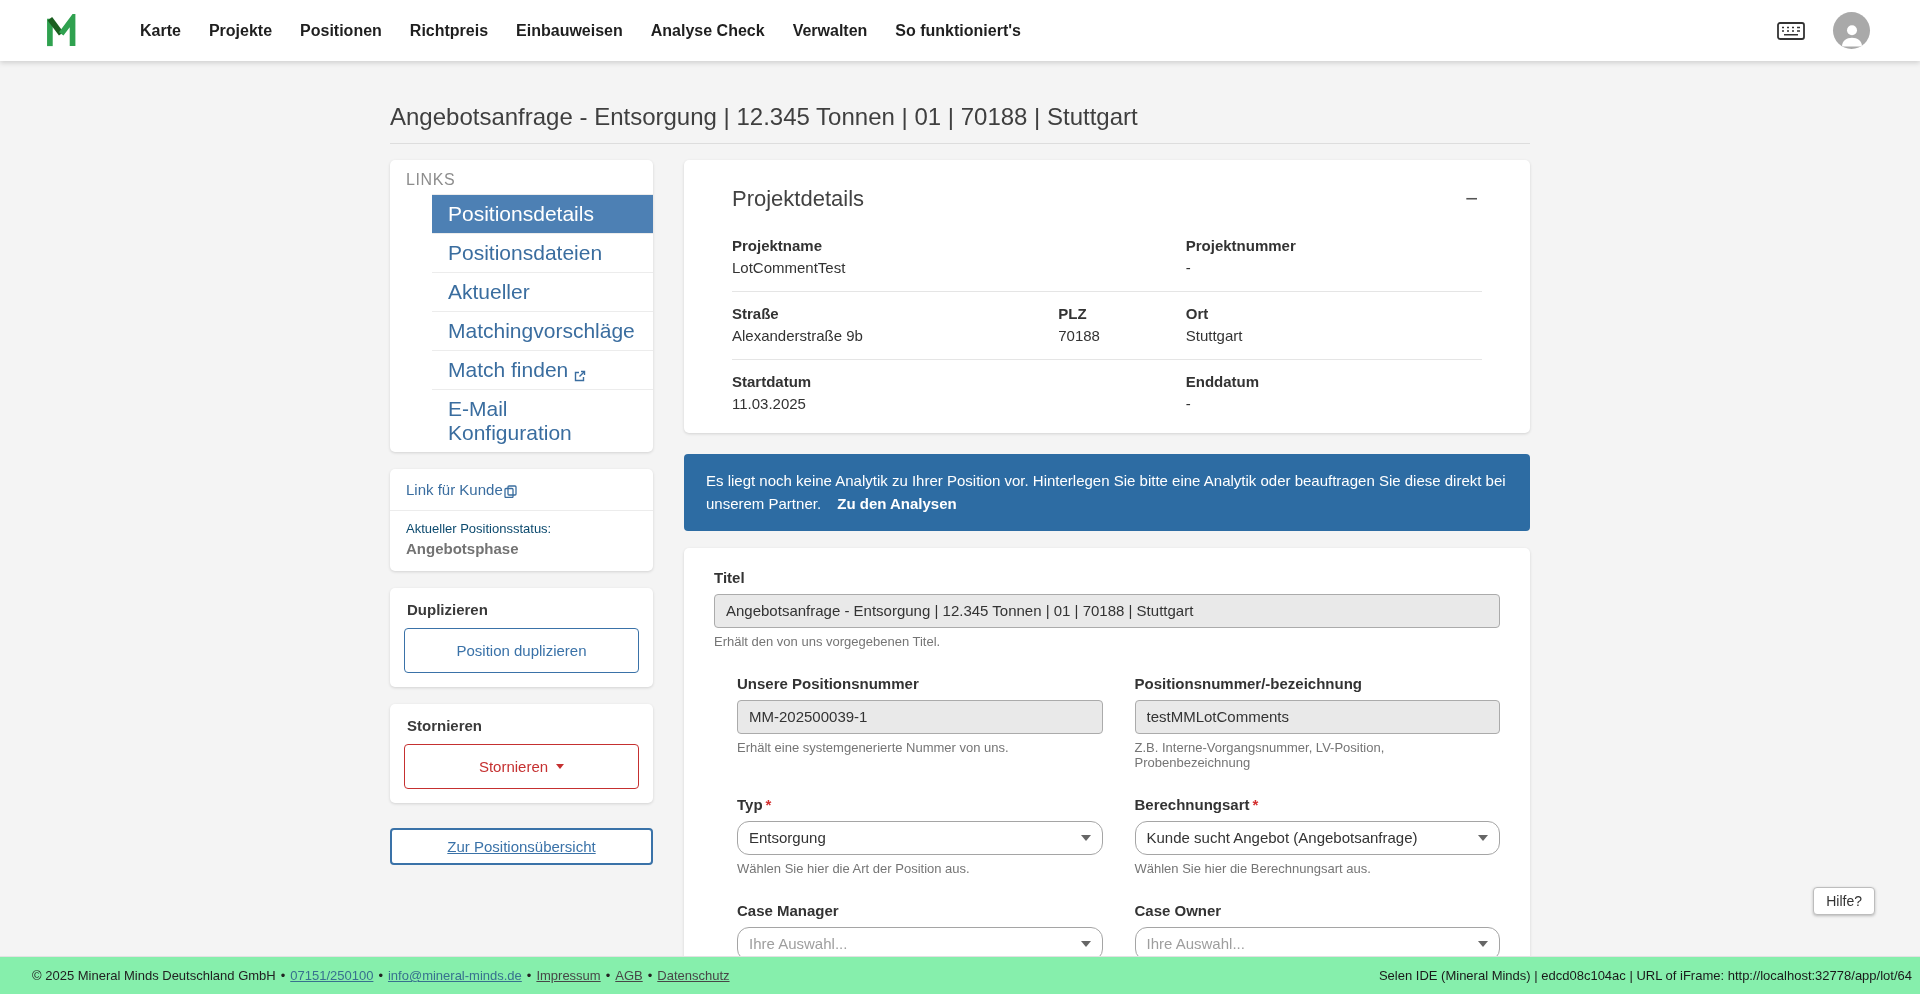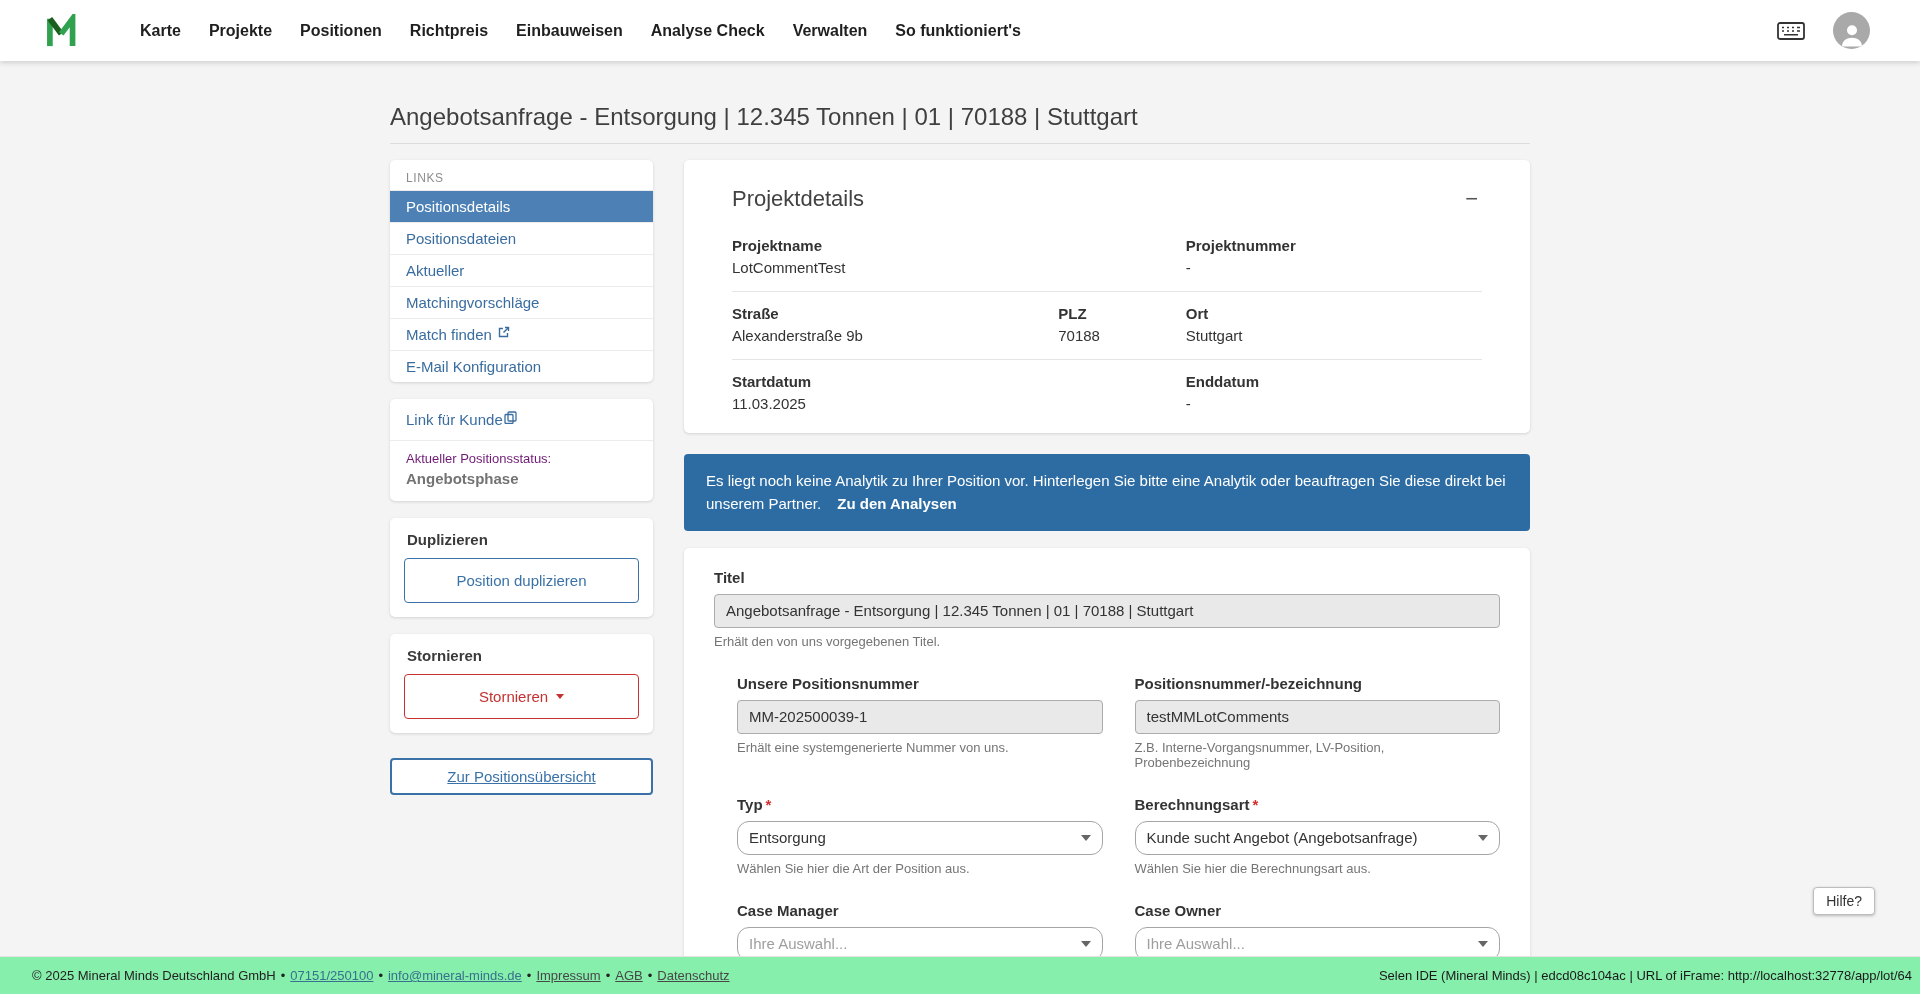--- a/index.html
+++ b/index.html
@@ -43,38 +43,38 @@
   .main-col { flex: 1; min-width: 0; }
 
   .card {
     background: #fff; border-radius: 5px;
     box-shadow: 0 1px 3px rgba(0,0,0,.14);
   }
 
   
   .side-card { margin-bottom: 17px; overflow: hidden; }
   .links-heading {
-    font-size: 12px; letter-spacing: .6px; color: #8d8d8d;
+    font-size: 16px; letter-spacing: .6px; color: #8d8d8d;
     padding: 11px 16px 5px;
   }
   .side-nav-item {
-    display: flex; align-items: flex-start;
-    padding: 7px 16px; font-size: 15px; font-weight: 500;
-    color: #3a6d9f; border-top: 1px solid #ececec;
+    display: flex; align-items: flex-end;
+    padding: 7px 16px; font-size: 21px; font-weight: 500;
+    color: #3a6d9f; border-top: 1px solid #ececec; margin-left: 42px;
   }
   .side-nav-item.active { background: #4d80b4; color: #fff; }
   .side-nav-item .ext-icon { margin-left: 6px; display: inline-flex; }
 
   .customer-link-row {
-    display: flex; align-items: flex-start; gap: 1px;
+    display: flex; align-items: flex-end; gap: 1px;
     padding: 12px 16px; font-size: 15px; font-weight: 500; color: #3a6d9f;
   }
   .side-divider { border-top: 1px solid #ececec; }
   .status-block { padding: 10px 16px 14px; }
-  .status-label { font-size: 13px; color: #701a75; margin-bottom: 4px; }
+  .status-label { font-size: 13px; color: #0c4a6e; margin-bottom: 4px; }
   .status-value { font-size: 15px; font-weight: 700; color: #737373; }
 
   .action-block { padding: 13px 14px 14px; }
   .action-heading { font-size: 15px; font-weight: 700; color: #3a3a3a; margin-bottom: 10px; padding-left: 3px; }
   .btn {
     display: flex; align-items: center; justify-content: center;
     width: 100%; height: 45px; border-radius: 4px;
     background: #fff; font-size: 15px; font-weight: 500;
     cursor: pointer; font-family: "Liberation Sans", sans-serif;
   }

